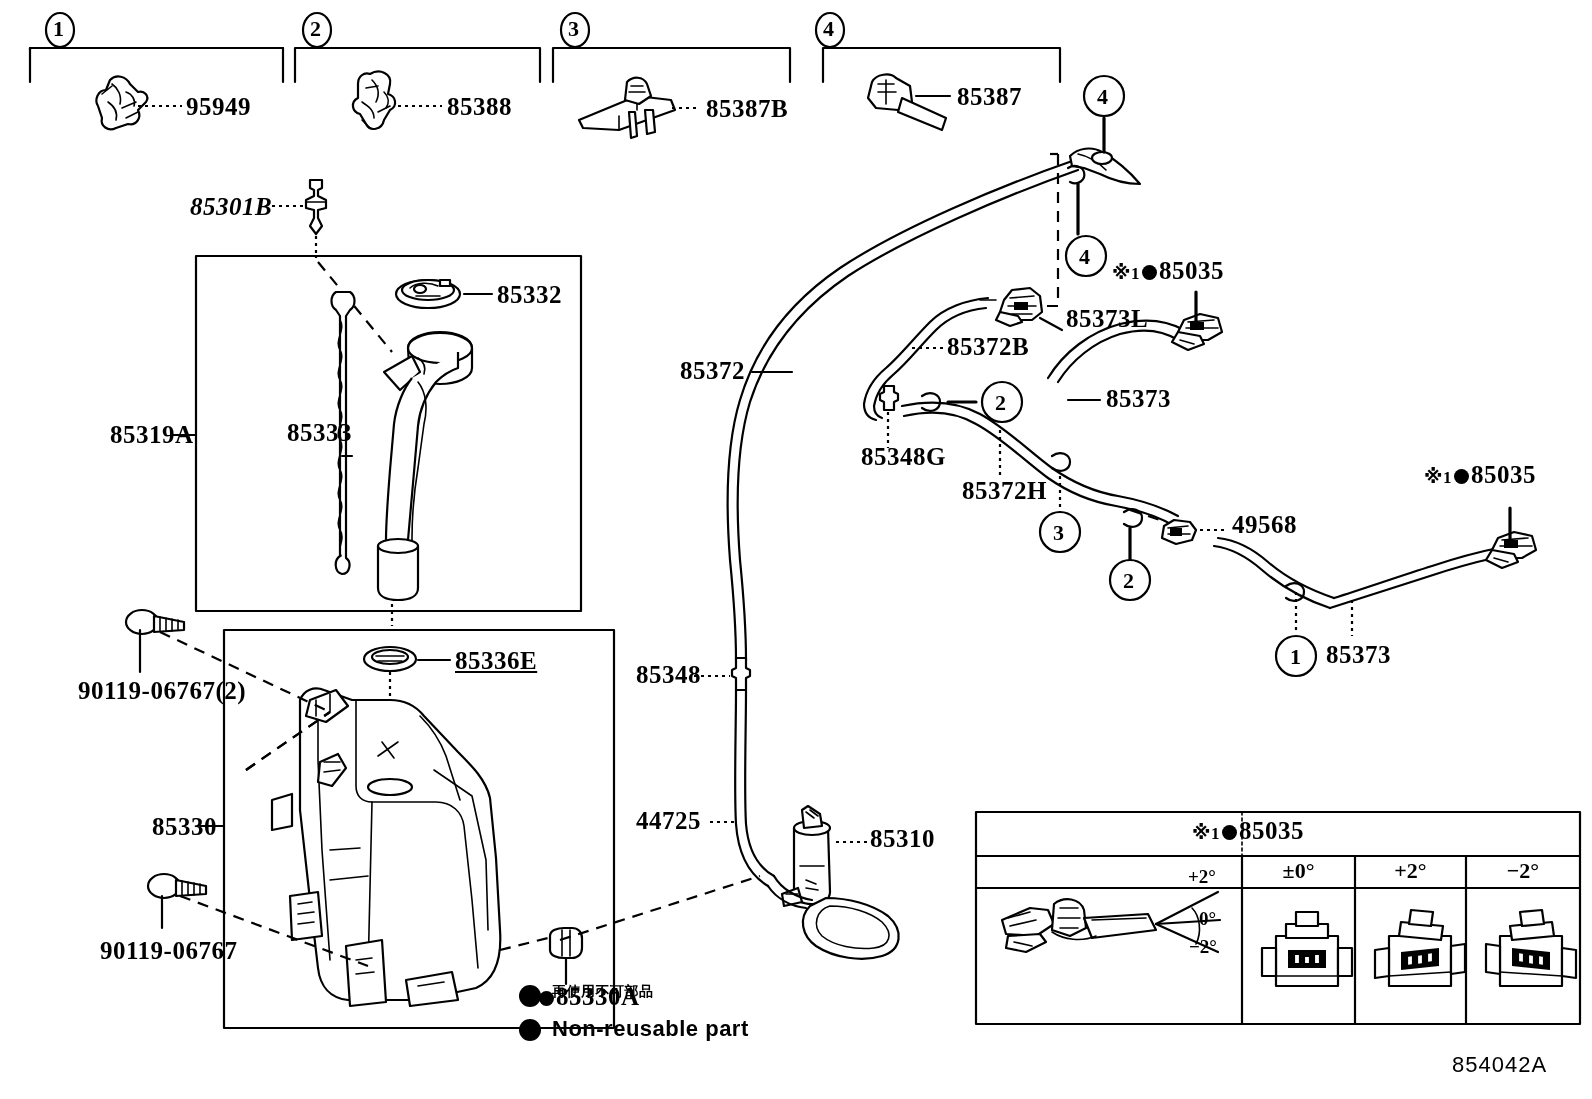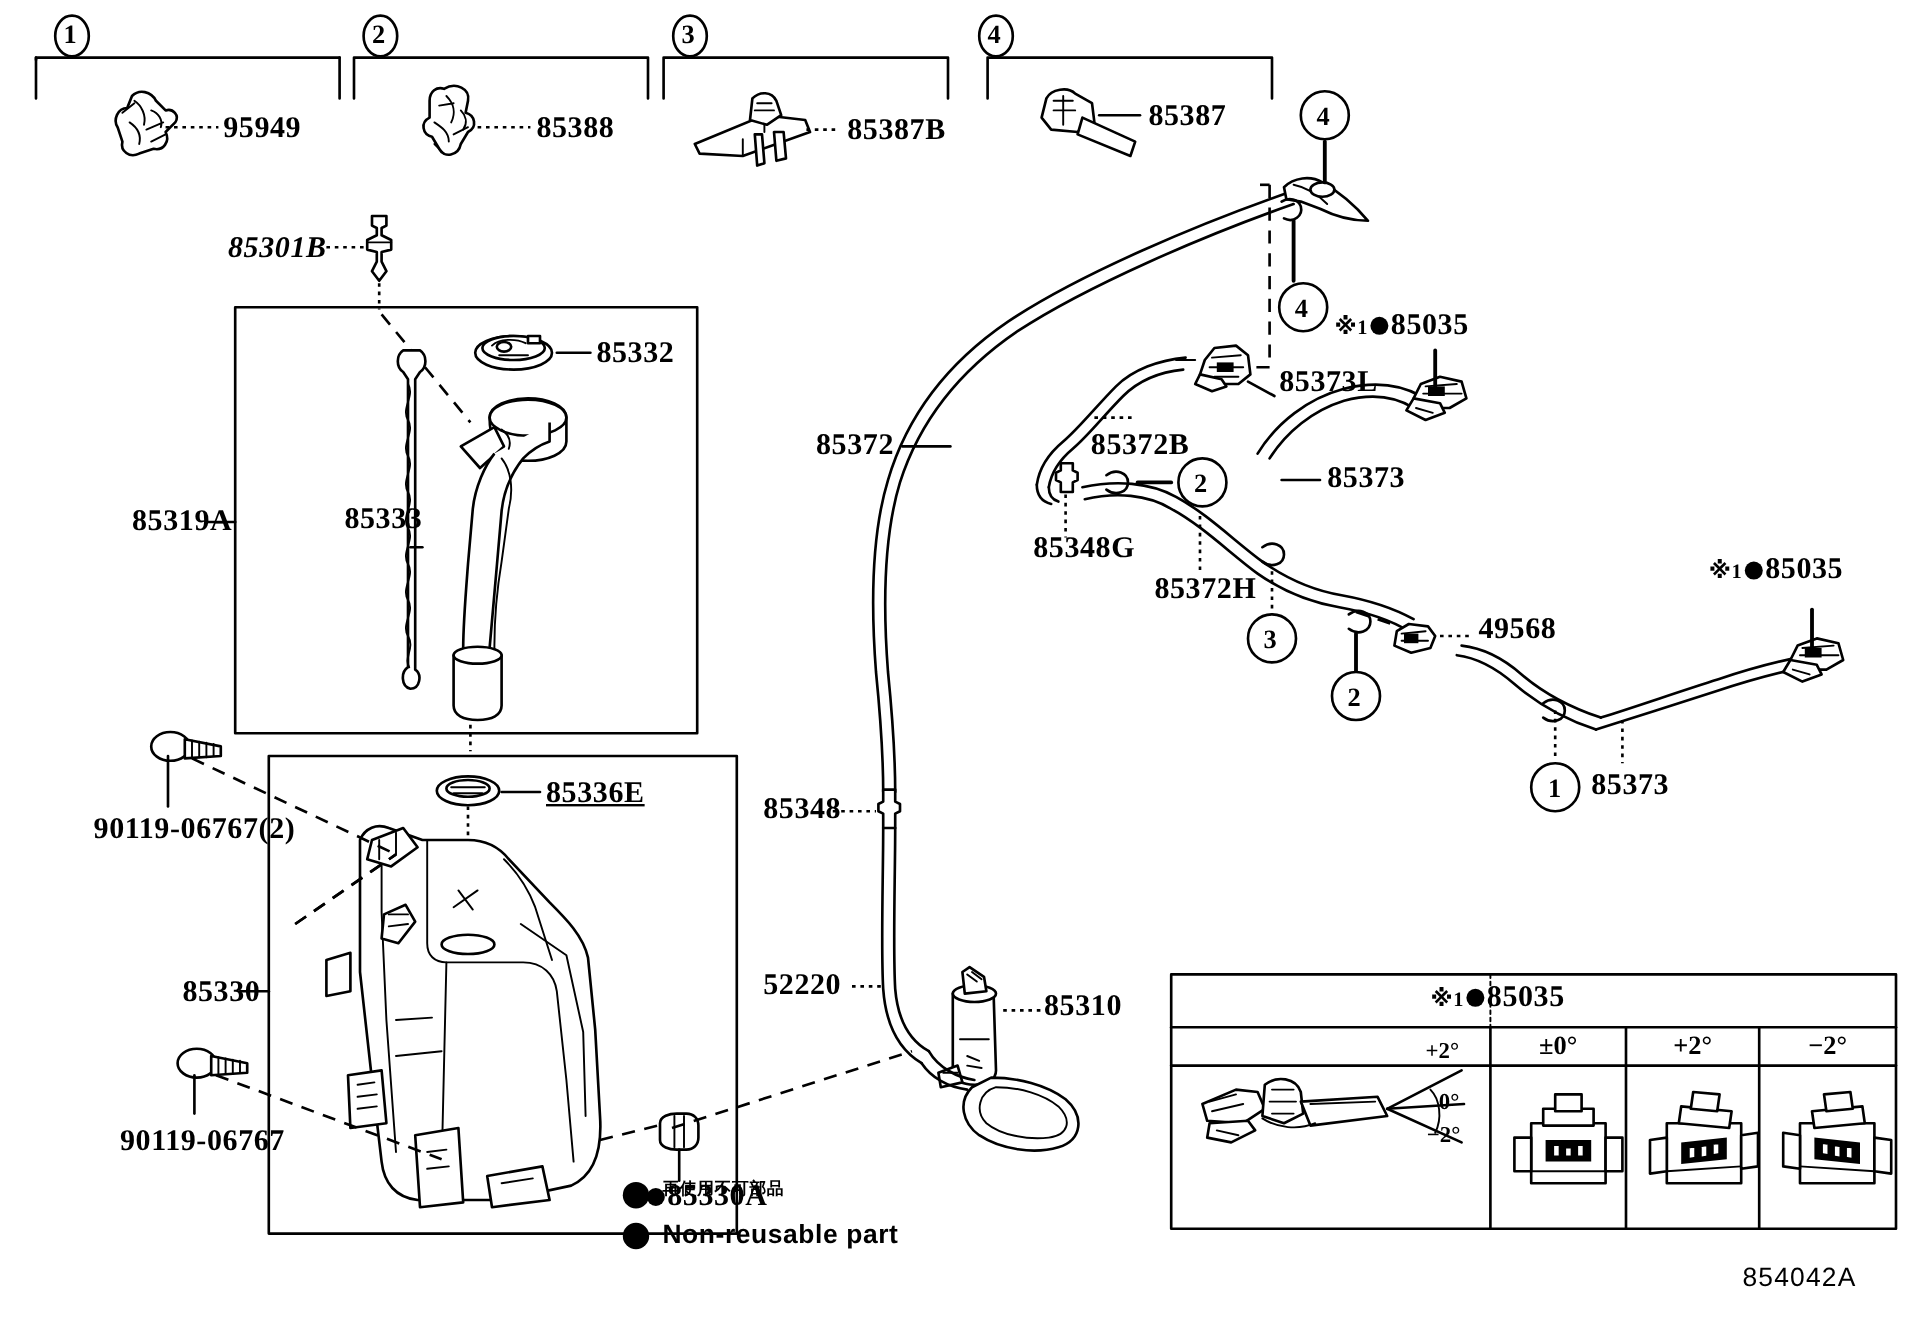--- a/index.html
+++ b/index.html
@@ -441,25 +441,25 @@
 <div class="lbl" style="left:497px;top:282px;">85332</div>
 <div class="lbl" style="left:110px;top:422px;">85319A</div>
 <div class="lbl" style="left:243px;top:420px;margin-left:44px;">85333</div>
 <div class="lbl" style="left:78px;top:678px;text-align:right;">90119-06767(2)</div>
 <div class="lbl" style="left:455px;top:648px;text-decoration:underline;">85336E</div>
 <div class="lbl" style="left:152px;top:814px;">85330</div>
 <div class="lbl" style="left:100px;top:938px;">90119-06767</div>
 <div class="lbl" style="left:537px;top:984px;"><span class="dot"></span><span>85330A</span></div>
 
 <div class="lbl" style="left:680px;top:358px;">85372</div>
-<div class="lbl" style="left:909px;top:334px;margin-top:24px;">85372B</div>
+<div class="lbl" style="left:947px;top:334px;">85372B</div>
 <div class="lbl" style="left:861px;top:444px;">85348G</div>
 <div class="lbl" style="left:962px;top:478px;">85372H</div>
 <div class="lbl" style="left:636px;top:662px;">85348</div>
-<div class="lbl" style="left:636px;top:808px;">52220</div>
+<div class="lbl" style="left:636px;top:808px;">44725</div>
 <div class="lbl" style="left:870px;top:826px;">85310</div>
 
 <div class="lbl" style="left:1066px;top:306px;">85373L</div>
 <div class="lbl" style="left:1106px;top:386px;">85373</div>
 <div class="lbl" style="left:1232px;top:512px;">49568</div>
 <div class="lbl" style="left:1326px;top:642px;">85373</div>
 
 <div class="lbl" style="left:1112px;top:258px;"><span class="star">※</span><span class="sub1">1</span><span class="dot"></span><span>85035</span></div>
 <div class="lbl" style="left:1424px;top:462px;"><span class="star">※</span><span class="sub1">1</span><span class="dot"></span><span>85035</span></div>
 

